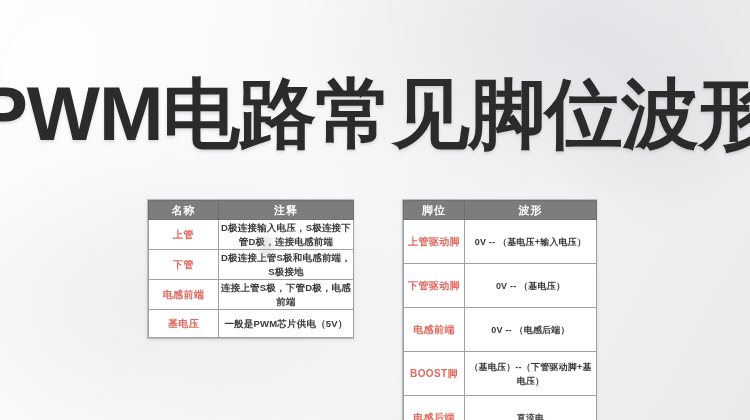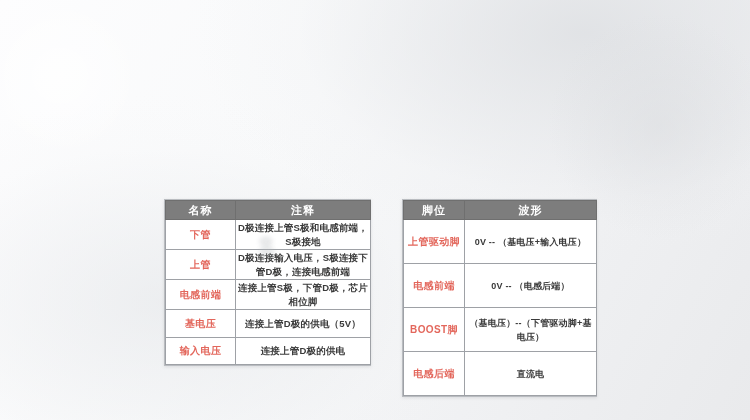--- a/index.html
+++ b/index.html
@@ -58,21 +58,21 @@
 
   
   .table-block {
     position: absolute;
     z-index: 2;
     box-sizing: border-box;
     border: 1px solid #b9bcc0;
     background: #ffffff;
     box-shadow: 0 1px 3px rgba(120,124,130,0.18);
   }
-  #table-left  { left: 164px; top: 199px; width: 207px; }
+  #table-left  { left: 147px; top: 199px; width: 207px; }
   #table-right { left: 402px; top: 199px; width: 195px; }
 
   table.grid {
     border-collapse: collapse;
     width: 100%;
     table-layout: fixed;
   }
   table.grid th,
   table.grid td {
     border: 1px solid #9ea1a6;
@@ -136,53 +136,52 @@
     pointer-events: none;
   }
   #blob-a { left: 259px; top: 236px; width: 14px; height: 11px; }
   #blob-b { left: 259px; top: 246px; width: 16px; height: 12px; }
 </style>
 </head>
 <body>
 
 <div id="poster">
 
+  <div class="title-wrap">
+    <div class="title">PWM电路常见脚位波形</div>
+  </div>
 
   <div class="table-block" id="table-left">
     <table class="grid">
       <colgroup>
           <col class="c1">
           <col class="c2">
         </colgroup>
       <thead>
         <tr>
           <th>名称</th>
           <th>注释</th>
         </tr>
       </thead>
       <tbody>
         <tr>
+          <td class="key-cell">上管</td>
+          <td class="val-cell">D极连接输入电压，S极连接下管D极，连接电感前端</td>
+        </tr>
+        <tr>
           <td class="key-cell">下管</td>
           <td class="val-cell">D极连接上管S极和电感前端，S极接地</td>
         </tr>
         <tr>
-          <td class="key-cell">上管</td>
-          <td class="val-cell">D极连接输入电压，S极连接下管D极，连接电感前端</td>
-        </tr>
-        <tr>
           <td class="key-cell">电感前端</td>
-          <td class="val-cell">连接上管S极，下管D极，芯片相位脚</td>
+          <td class="val-cell">连接上管S极，下管D极，电感前端</td>
         </tr>
         <tr>
           <td class="key-cell">基电压</td>
-          <td class="val-cell">连接上管D极的供电（5V）</td>
-        </tr>
-        <tr>
-          <td class="key-cell">输入电压</td>
-          <td class="val-cell">连接上管D极的供电</td>
+          <td class="val-cell">一般是PWM芯片供电（5V）</td>
         </tr>
       </tbody>
     </table>
   </div>
 
   <div class="table-block" id="table-right">
     <table class="grid">
       <colgroup>
           <col class="c1">
           <col class="c2">
@@ -192,20 +191,24 @@
           <th>脚位</th>
           <th>波形</th>
         </tr>
       </thead>
       <tbody>
         <tr>
           <td class="key-cell">上管驱动脚</td>
           <td class="val-cell">0V -- （基电压+输入电压）</td>
         </tr>
         <tr>
+          <td class="key-cell">下管驱动脚</td>
+          <td class="val-cell">0V -- （基电压）</td>
+        </tr>
+        <tr>
           <td class="key-cell">电感前端</td>
           <td class="val-cell">0V -- （电感后端）</td>
         </tr>
         <tr>
           <td class="key-cell">BOOST脚</td>
           <td class="val-cell">（基电压）--（下管驱动脚+基电压）</td>
         </tr>
         <tr>
           <td class="key-cell">电感后端</td>
           <td class="val-cell">直流电</td>

